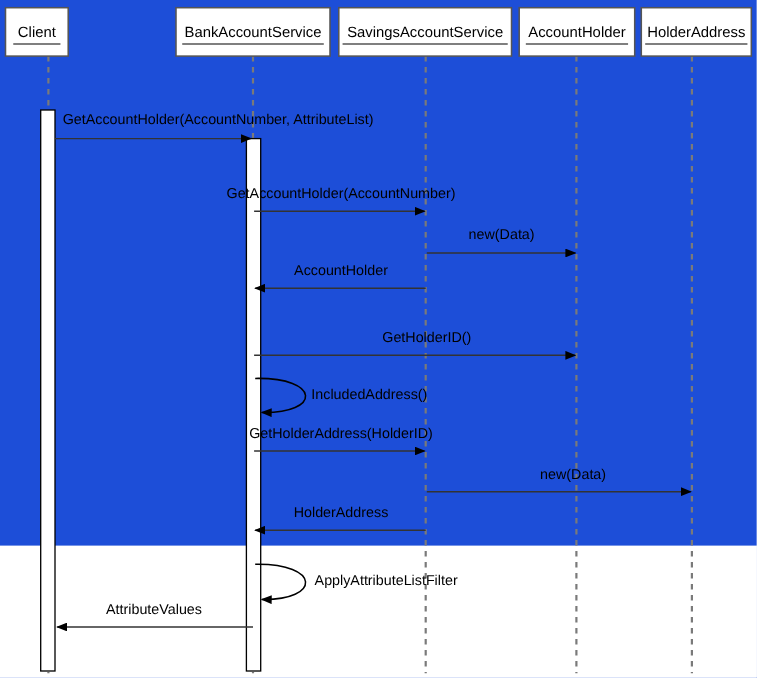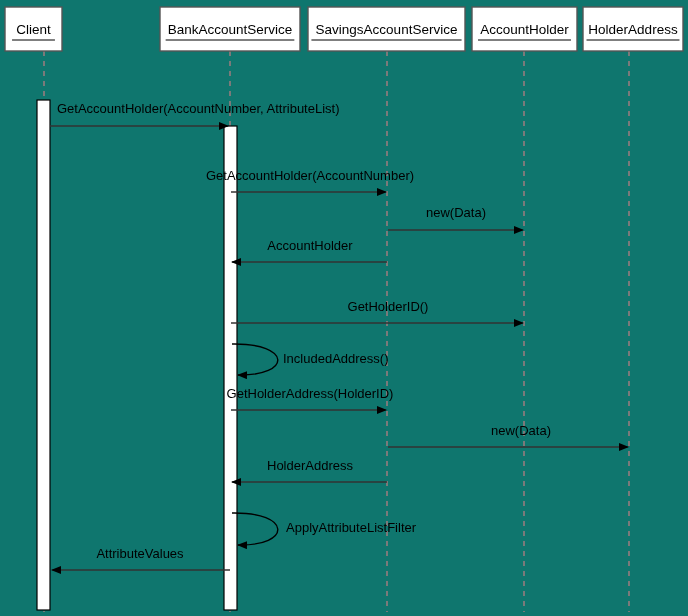--- a/index.html
+++ b/index.html
@@ -9,22 +9,22 @@
   }
   body {
     font-family: "Liberation Sans", sans-serif;
     width: 688px;
     height: 616px;
     overflow: hidden;
   }
   #diagram-root {
     position: relative;
     width: 688px;
-    height: 616px;
-    background: #0f766e;
+    height: 496px;
+    background: #1d4ed8;
   }
   svg.diagram-canvas {
     position: absolute;
     left: 0;
     top: 0;
     width: 688px;
     height: 616px;
     display: block;
   }
   .participant-box {

